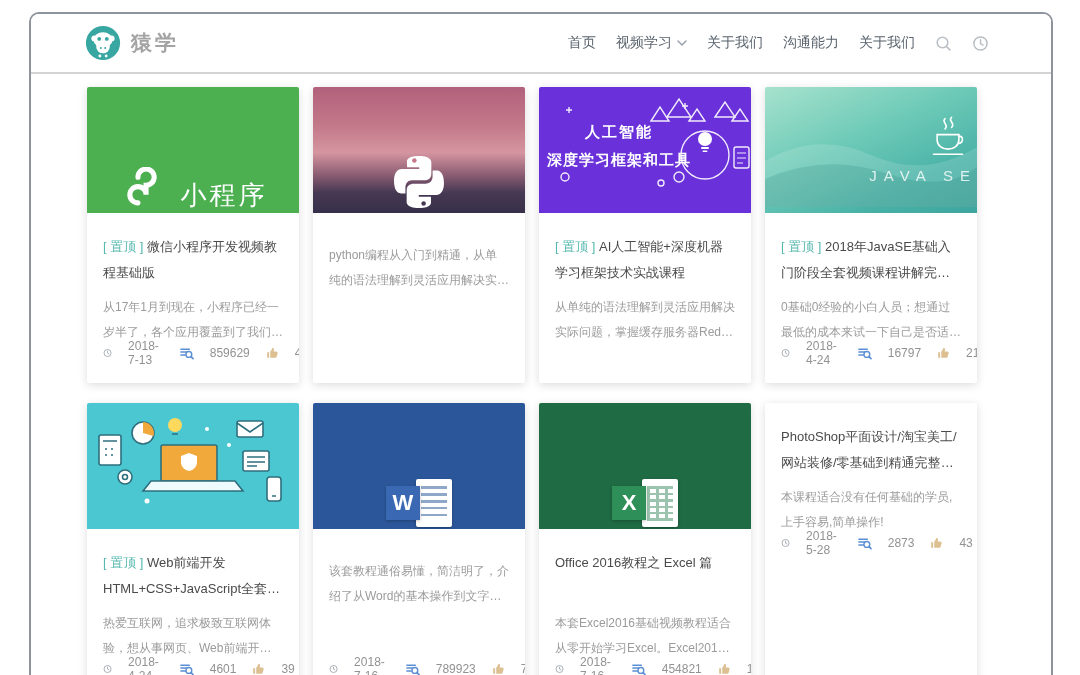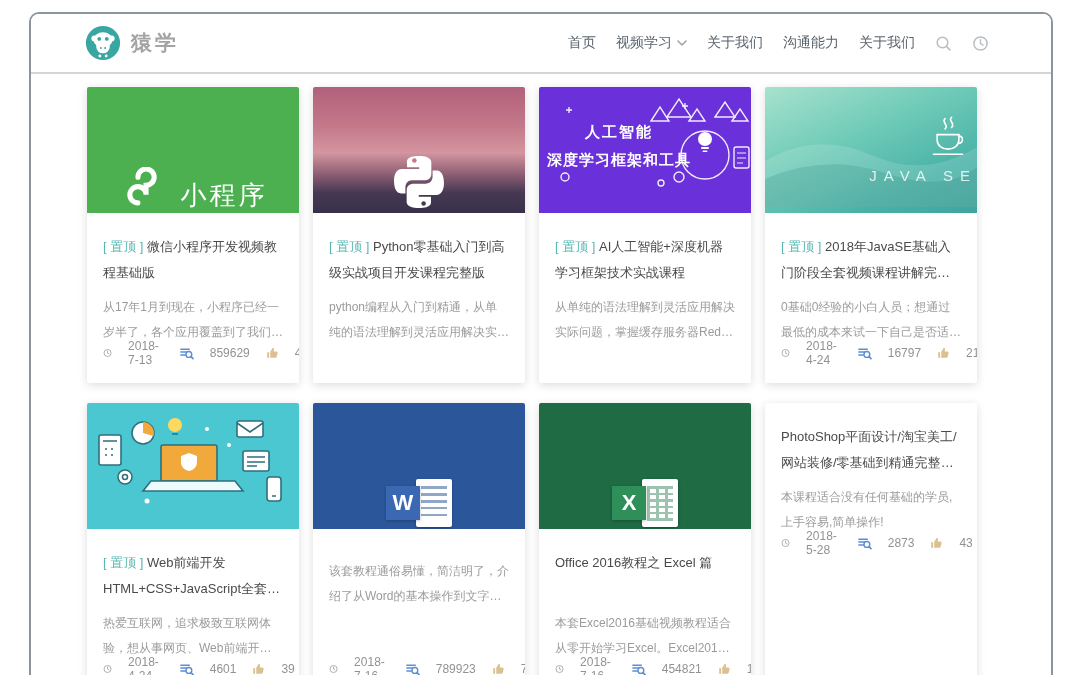--- a/index.html
+++ b/index.html
@@ -165,21 +165,20 @@
             <path d="M54.9 9c-22.6 0-21.2 9.8-21.2 9.8l.1 10.2h21.6v3H25.2S10.7 30.4 10.7 53.2c0 22.9 12.7 22 12.7 22h7.5V64.6s-.4-12.7 12.5-12.7h21.4s12.1.2 12.1-11.7V20.6S78.7 9 54.9 9z"></path>
             <circle cx="46.8" cy="16.8" r="4" fill="#c57887"></circle>
           </g>
           <g fill="#fff" transform="rotate(180 55 55)">
             <path d="M54.9 9c-22.6 0-21.2 9.8-21.2 9.8l.1 10.2h21.6v3H25.2S10.7 30.4 10.7 53.2c0 22.9 12.7 22 12.7 22h7.5V64.6s-.4-12.7 12.5-12.7h21.4s12.1.2 12.1-11.7V20.6S78.7 9 54.9 9z"></path>
             <circle cx="46.8" cy="16.8" r="4" fill="#463853"></circle>
           </g>
         </svg>
       </div>
       <div class="body">
-        <h3 class="title"><span class="tag">[ 置顶 ]</span> <span>Python零基础入门到高级实战项目开发课程完整版</span></h3>
         <p class="desc">python编程从入门到精通，从单纯的语法理解到灵活应用解决实际问题! 适合0基础</p>
       </div>
     </article>
 
     <article class="card">
       <div class="banner b3">
         <svg class="doodles" viewBox="0 0 212 120" width="212" height="120">
           <g stroke="#fff" fill="none" stroke-width="1.4" opacity=".9">
             <path d="M112 34l9-14 9 14z"></path>
               <path d="M128 30l12-18 12 18z"></path>

